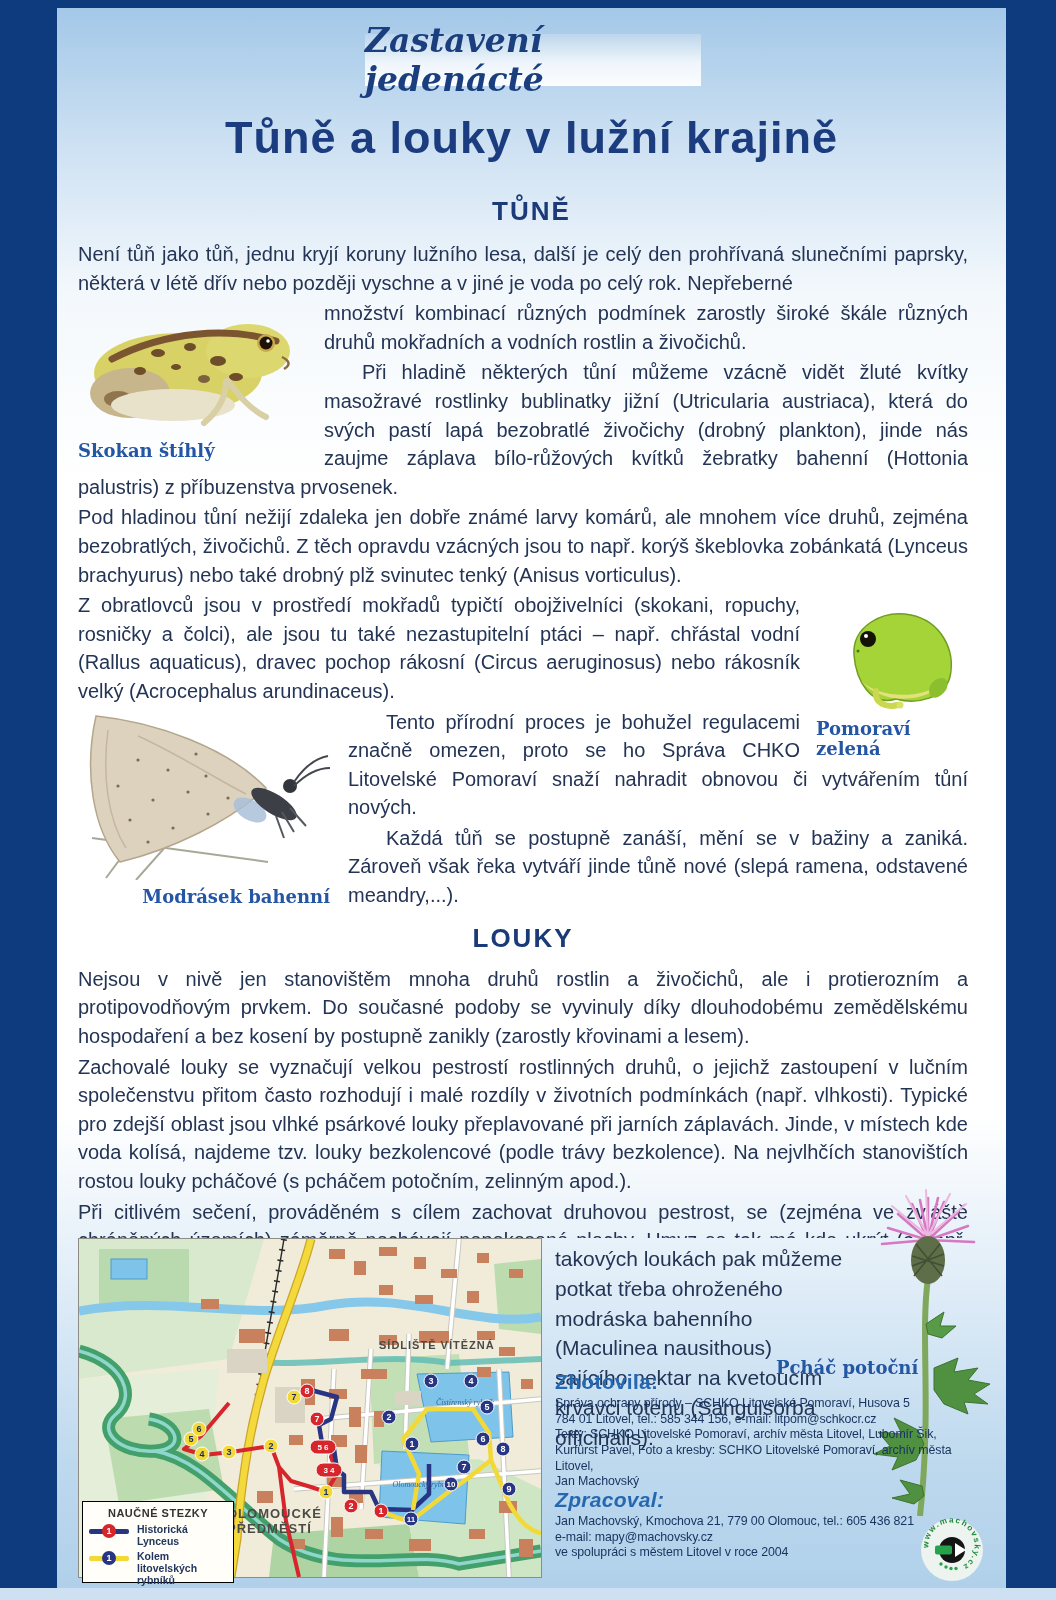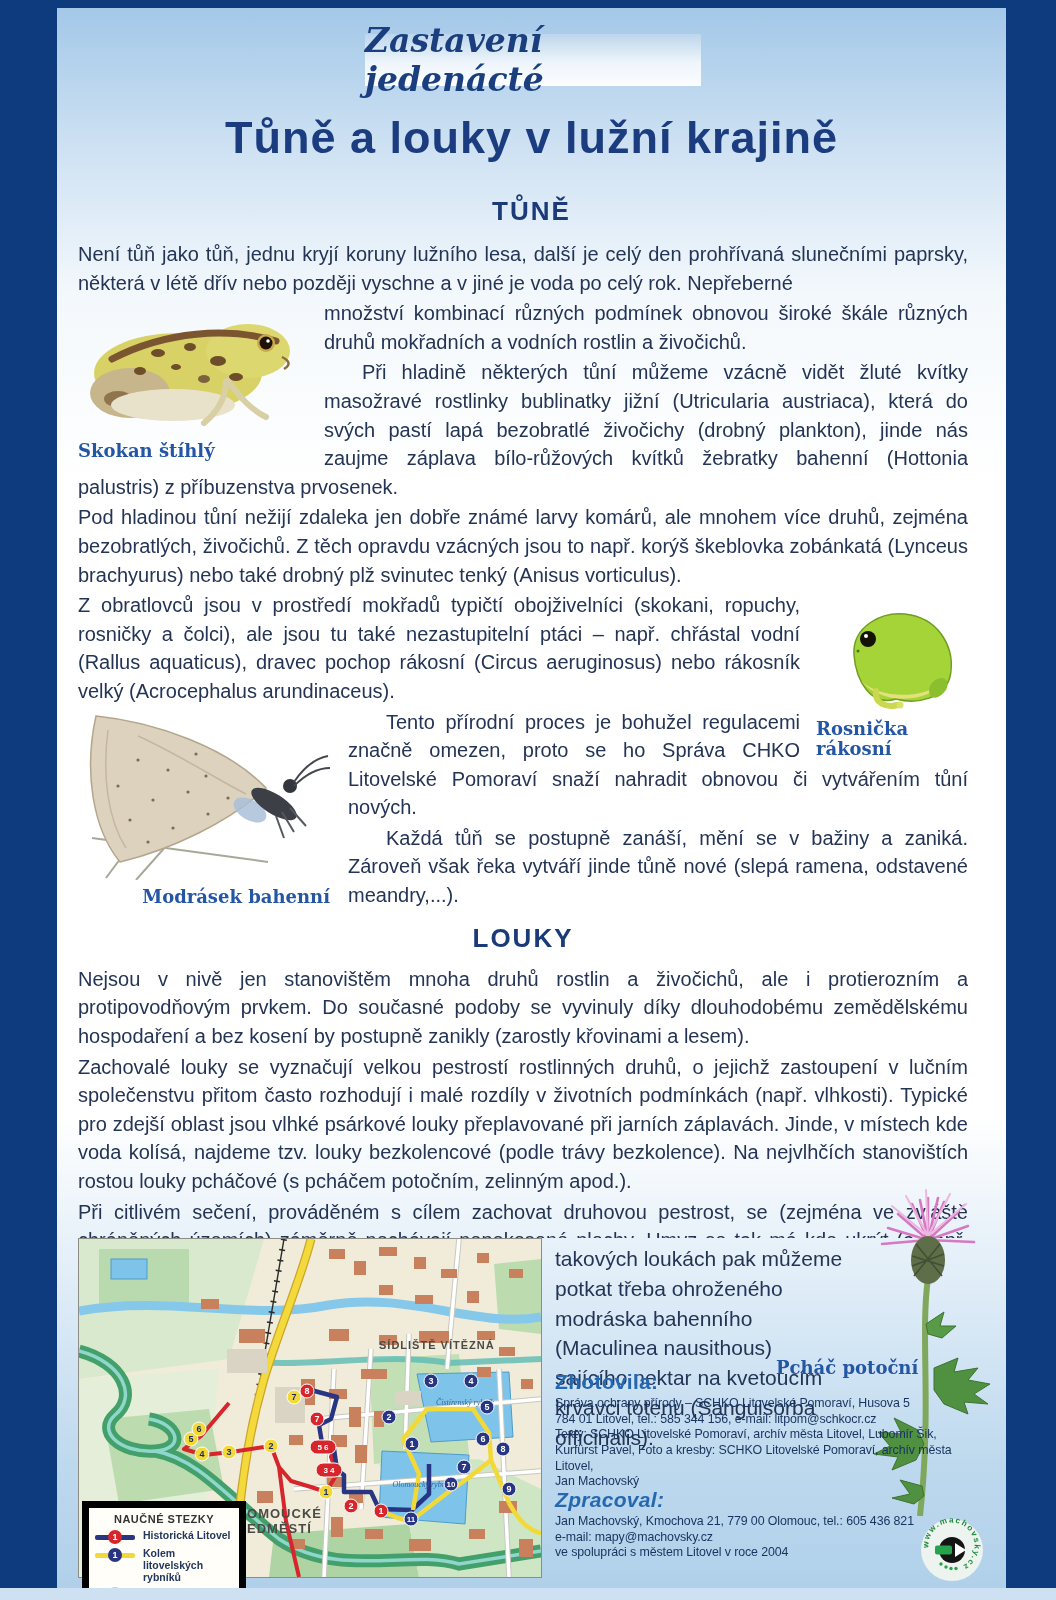--- a/index.html
+++ b/index.html
@@ -35,21 +35,21 @@
   
   #bzone{position:absolute;left:21px;top:1222px;width:928px;height:358px;}
   #mapwrap{position:absolute;left:0;top:8px;width:462px;height:338px;border:1px solid #8d8d85;
            background:#f1ecd9;}
   #mapwrap svg{position:absolute;left:0;top:0;}
   .map-label{position:absolute;font-weight:bold;color:#4a4a46;letter-spacing:1px;line-height:1.15;
              white-space:pre-line;}
   #lbl-sidliste{left:300px;top:100px;font-size:11px;}
   #lbl-olomoucke{left:148px;top:268px;font-size:13px;}
   .map-legend{position:absolute;left:3px;top:262px;width:138px;height:71px;background:#fffef8;
-              border:7px solid #000000;padding:5px 6px 4px 6px;box-sizing:content-box;}
+              border:1px solid #000000;padding:5px 6px 4px 6px;box-sizing:content-box;}
   .lg-title{font-size:11px;font-weight:bold;color:#333;text-align:center;letter-spacing:.5px;margin-bottom:4px;}
   .lg-row{display:flex;align-items:flex-start;margin-bottom:3px;}
   .lg-swatch{position:relative;width:40px;height:14px;flex:0 0 40px;margin-right:8px;margin-top:1px;}
   .lg-line{position:absolute;left:0;top:5px;width:40px;height:5px;border-radius:2px;}
   .lg-circle{position:absolute;left:13px;top:0;width:14px;height:14px;border-radius:50%;
              font-size:9px;font-weight:bold;text-align:center;line-height:14px;}
   .lg-label{font-size:10.5px;font-weight:bold;color:#23365e;line-height:1.15;}
 
   #rightcol{position:absolute;left:477px;top:14px;width:292px;font-size:21px;line-height:1.42;
             color:#243455;text-align:left;}
@@ -98,36 +98,36 @@
           <ellipse cx="158" cy="76" rx="7" ry="4" fill="#6e4e2a"></ellipse>
           <path d="M148,80 C148,98 138,112 126,122 M150,80 C162,96 172,108 188,116" stroke="#d9cfa4" stroke-width="6" fill="none" stroke-linecap="round"></path>
           <circle cx="188" cy="42" r="9" fill="#caa84c"></circle>
           <circle cx="188" cy="42" r="6.5" fill="#1c1206"></circle>
           <circle cx="190" cy="40" r="1.8" fill="#fff"></circle>
           <path d="M204,56 Q216,62 206,68" stroke="#8a6b3c" stroke-width="2.5" fill="none"></path>
         </svg>
         <div class="caption">Skokan štíhlý</div>
       </div>
 
-      <p>množství kombinací různých podmínek obnovou široké škále různých druhů mokřadních a vodních rostlin a živočichů.</p>
+      <p>množství kombinací různých podmínek zarostly široké škále různých druhů mokřadních a vodních rostlin a živočichů.</p>
       <p class="ind">Při hladině některých tůní můžeme vzácně vidět žluté kvítky masožravé rostlinky bublinatky jižní (Utricularia austriaca), která do svých pastí lapá bezobratlé živočichy (drobný plankton), jinde nás zaujme záplava bílo-růžových kvítků žebratky bahenní (Hottonia palustris) z příbuzenstva prvosenek.</p>
       <p>Pod hladinou tůní nežijí zdaleka jen dobře známé larvy komárů, ale mnohem více druhů, zejména bezobratlých, živočichů. Z těch opravdu vzácných jsou to např. korýš škeblovka zobánkatá (Lynceus brachyurus) nebo také drobný plž svinutec tenký (Anisus vorticulus).</p>
 
       <div class="img-right" style="width:152px">
         <svg width="152" height="118" viewBox="0 0 152 118">
           <path d="M38,62 C36,34 66,16 95,22 C124,28 140,56 134,84 C128,105 102,112 80,106 C55,114 40,88 38,62 Z" fill="#a5d438" stroke="#6f9e22" stroke-width="1.5"></path>
           <path d="M45,88 C62,104 102,108 127,90 C117,106 70,116 45,88 Z" fill="#e4e07c"></path>
           <path d="M118,88 C132,78 138,96 122,104 C112,108 110,94 118,88 Z" fill="#8bbf2e"></path>
           <path d="M60,98 C58,110 70,115 82,112" stroke="#c9d84e" stroke-width="6" fill="none" stroke-linecap="round"></path>
           <circle cx="84" cy="112" r="3.5" fill="#d9e465"></circle>
           <circle cx="52" cy="46" r="8" fill="#151208"></circle>
           <circle cx="50" cy="43" r="2" fill="#fff"></circle>
           <circle cx="42" cy="58" r="1.5" fill="#4e7318"></circle>
         </svg>
-        <div class="caption">Rosnička rákosní</div>
+        <div class="caption">Pomoraví zelená</div>
       </div>
 
       <p>Z obratlovců jsou v prostředí mokřadů typičtí obojživelníci (skokani, ropuchy, rosničky a čolci), ale jsou tu také nezastupitelní ptáci – např. chřástal vodní (Rallus aquaticus), dravec pochop rákosní (Circus aeruginosus) nebo rákosník velký (Acrocephalus arundinaceus).</p>
 
       <div class="img-left" style="width:252px">
         <svg width="252" height="170" viewBox="0 0 252 170">
           <path d="M28,168 L120,44 M58,170 L152,64 M14,128 L190,152" stroke="#a8a898" stroke-width="2" fill="none"></path>
           <path d="M18,6 C6,60 14,118 42,152 C92,140 152,112 188,78 C150,38 78,12 18,6 Z" fill="#dcd2be" stroke="#b3a68c" stroke-width="1.5"></path>
           <path d="M30,20 C24,66 30,110 48,138 M60,26 C100,44 140,70 168,84" stroke="#c4b79e" stroke-width="1.5" fill="none"></path>
           <g fill="#7d6d55">
@@ -307,21 +307,21 @@
 PŘEDMĚSTÍ</div>
 
         <div class="map-legend">
           <div class="lg-title">NAUČNÉ STEZKY</div>
           <div id="legend-items">
               <div class="lg-row">
                 <span class="lg-swatch">
                   <span class="lg-line" style="background: rgb(40, 53, 131);"></span>
                   <span class="lg-circle" style="background: rgb(214, 37, 43); color: rgb(255, 255, 255);">1</span>
                 </span>
-                <span class="lg-label">Historická Litovel</span>
+                <span class="lg-label">Historická Lynceus</span>
               </div>
               <div class="lg-row">
                 <span class="lg-swatch">
                   <span class="lg-line" style="background: rgb(242, 217, 56);"></span>
                   <span class="lg-circle" style="background: rgb(40, 53, 131); color: rgb(255, 255, 255);">1</span>
                 </span>
                 <span class="lg-label">Kolem litovelských rybníků</span>
               </div>
               <div class="lg-row">
                 <span class="lg-swatch">

